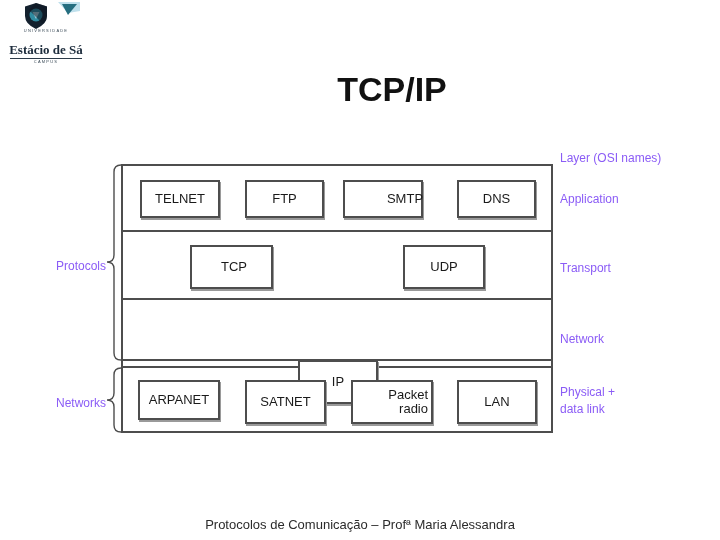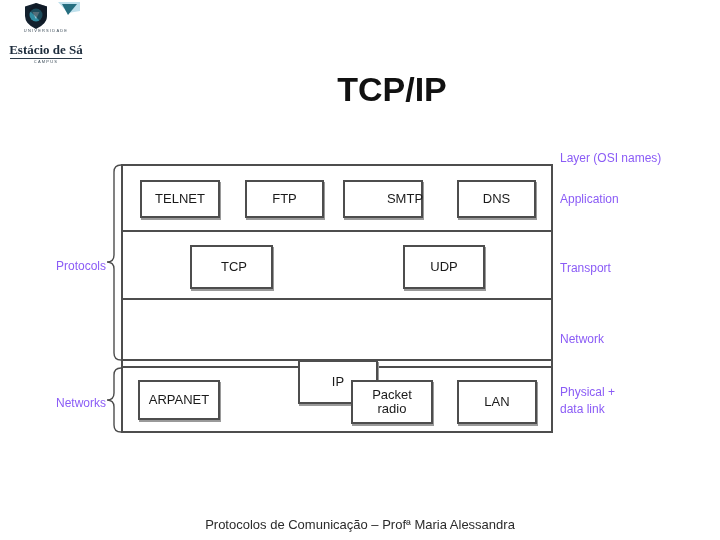--- a/index.html
+++ b/index.html
@@ -33,21 +33,21 @@
   }
   .row{box-sizing:border-box;width:100%;}
   .row-app{height:66px;border-bottom:2px solid #4d4d4d;}
   .row-transport{height:68px;border-bottom:2px solid #4d4d4d;}
   .row-network{height:61px;border-bottom:2px solid #4d4d4d;}
   .row-gap{height:5px;}
   .row-physical{height:65px;border-top:2px solid #4d4d4d;}
   .pbox{
     position:absolute;box-sizing:border-box;background:#fff;
     border:2px solid #4d4d4d;box-shadow:1px 2px 0 #9a9a9a;
-    display:flex;align-items:center;justify-content:center;text-align:center;
+    display:flex;align-items:center;justify-content:center;text-align:right;
     font-size:13px;line-height:14px;color:#1a1a1a;padding:0 3px;
   }
   
   .side-label{position:absolute;font-size:12px;color:#8b5cf6;}
   .left-label{left:40px;width:66px;text-align:right;}
   .right-label{left:560px;white-space:pre-line;line-height:17px;}
   .brace-svg{position:absolute;left:106px;top:160px;}
   
   .footer{
     position:absolute;left:0;top:517px;width:100%;text-align:center;
@@ -106,19 +106,20 @@
     <div class="pbox" style="left:122px;top:14px;width:79px;height:38px;">FTP</div>
     <div class="pbox" style="left:220px;top:14px;width:80px;height:38px;padding-left:47px;">SMTP</div>
     <div class="pbox" style="left:334px;top:14px;width:79px;height:38px;">DNS</div>
 
     <div class="pbox" style="left:67px;top:79px;width:83px;height:44px;padding-left:8px;">TCP</div>
     <div class="pbox" style="left:280px;top:79px;width:82px;height:44px;">UDP</div>
 
     <div class="pbox" style="left:175px;top:147px;width:80px;height:44px;margin-top:47px;">IP</div>
 
     <div class="pbox" style="left:15px;top:214px;width:82px;height:40px;">ARPANET</div>
+    <div class="pbox" style="left:122px;top:214px;width:81px;height:44px;">SATNET</div>
     <div class="pbox" style="left:228px;top:214px;width:82px;height:44px;">Packet radio</div>
     <div class="pbox" style="left:334px;top:214px;width:80px;height:44px;">LAN</div>
   </div>
 
   <div class="footer">Protocolos de Comunicação – Profª Maria Alessandra</div>
 
 </div>
 
 </body></html>

